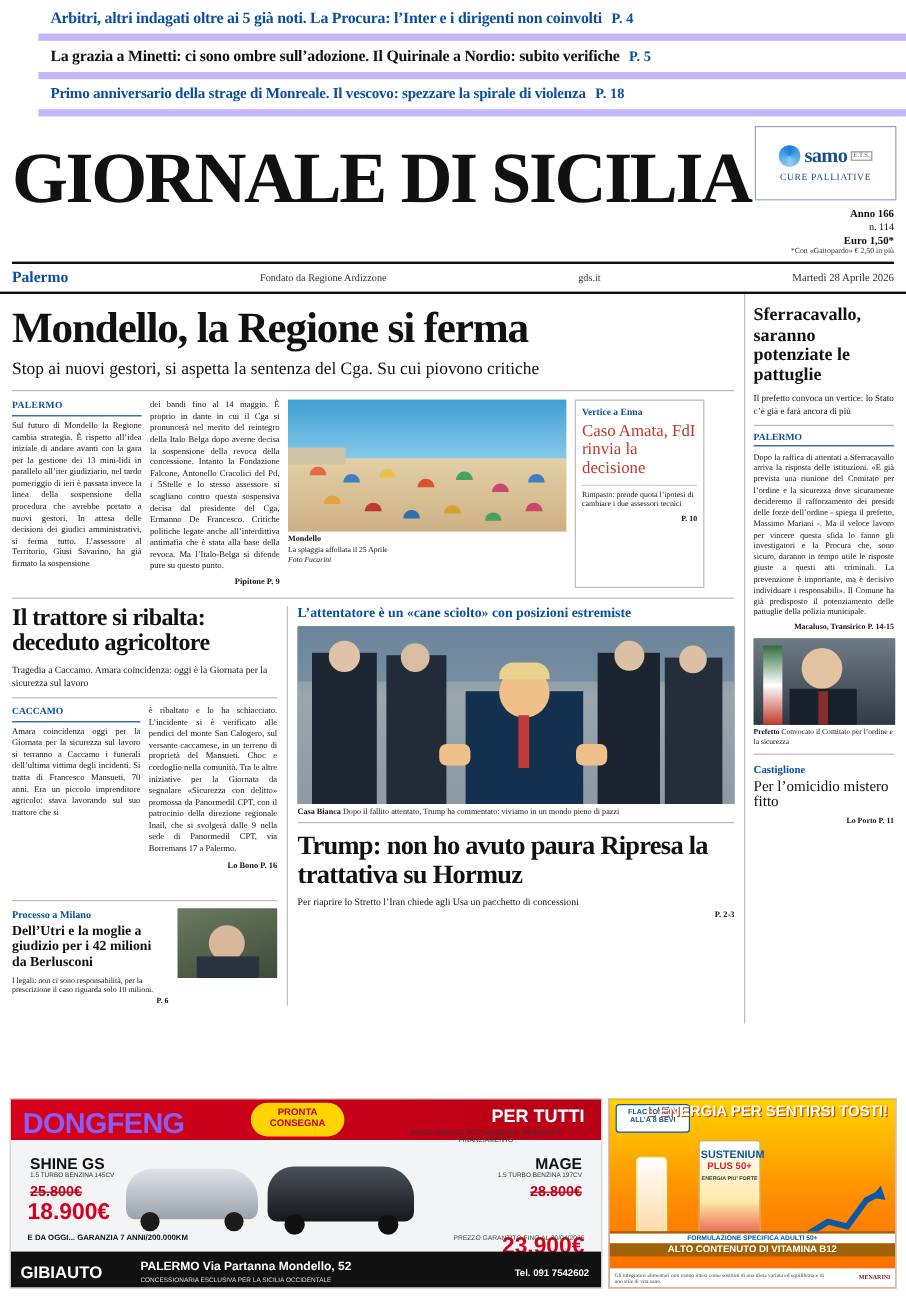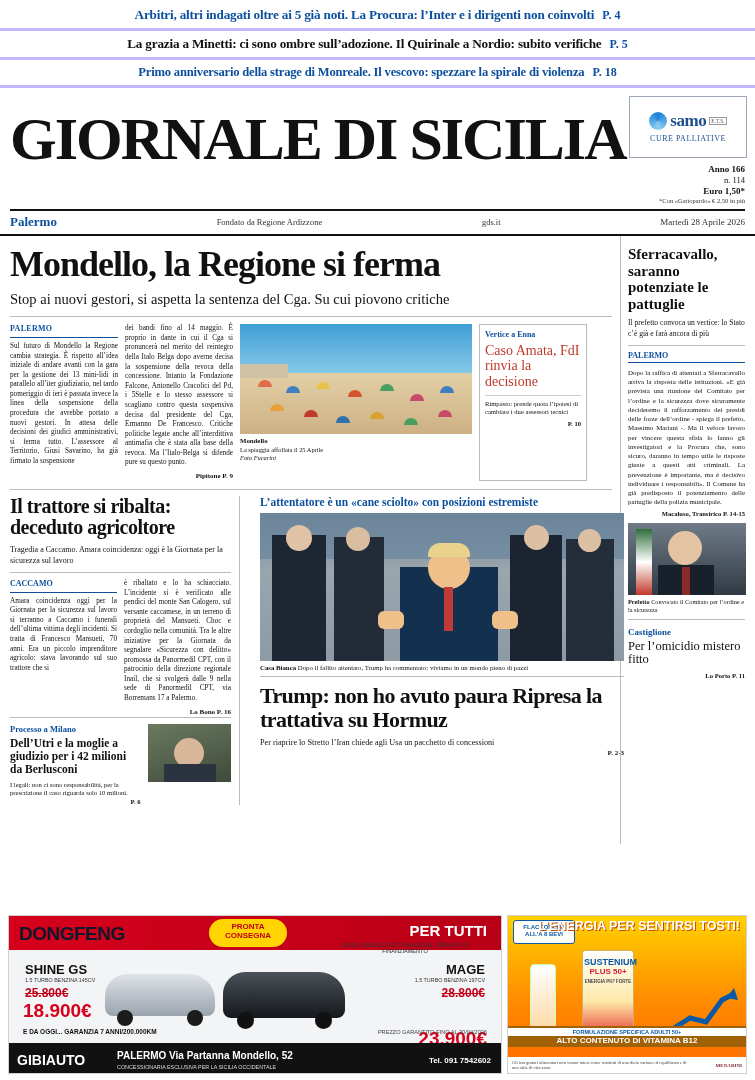--- a/index.html
+++ b/index.html
@@ -8,23 +8,24 @@
     width:755px; height:1080px;
     background:#ffffff;
     font-family:"Liberation Serif", serif;
     color:#111;
     overflow:hidden;
   }
   .page { width:755px; height:1080px; position:relative; }
 
   
   .toprow {
-    display:flex; align-items:center; justify-content:center;
+    display:flex; align-items:center; justify-content:flex-start;
     padding:5px 10px 5px 10px;
-    border-bottom:3px solid #c4b5fd;
+    border-bottom:6px solid #c4b5fd;
+    margin-left:32px;
   }
   .toprow .txt { font-weight:bold; font-size:13.2px; letter-spacing:-0.2px; }
   .toprow .pg { font-weight:bold; font-size:12px; color:#0b4f9e; white-space:nowrap; margin-left:8px; }
   .toprow.blue .txt { color:#0b4f9e; }
   .toprow.blue .pg { color:#0b4f9e; }
   .toprow.r1 { padding-top:7px; }
   .toprow.r3 .txt { color:#0b4f9e; font-size:12.6px; }
 
   
   .masthead {
@@ -113,41 +114,41 @@
   }
   .box-enna .k { color:#0b4f9e; font-weight:bold; font-size:8px; margin-bottom:4px; }
   .box-enna .t { font-size:14px; color:#c0392b; line-height:1.08; font-weight:normal; }
   .box-enna .d { font-size:6.6px; line-height:1.32; margin-top:6px; border-top:1px solid #ccc; padding-top:4px; }
   .box-enna .p { text-align:right; font-weight:bold; font-size:6.6px; margin-top:3px; }
 
   .mid-divider { border-top:1px solid #bbb; margin:8px 0 6px 0; }
 
   .two-panel { display:flex; gap:8px; }
   .panel-l { width:230px; border-right:1px solid #bbb; padding-right:8px; }
-  .panel-r { width:364px;margin-left:12px; }
+  .panel-r { width:364px; }
 
   .h2 { font-size:20px; font-weight:bold; line-height:1.05; letter-spacing:-0.5px; }
   .sub2 { font-size:8px; line-height:1.3; margin-top:7px; padding-bottom:6px; border-bottom:1px solid #bbb; }
   .cols2 { display:flex; gap:7px; margin-top:6px; }
   .cols2 .c { width:107px; font-size:7.2px; line-height:1.33; text-align:justify; }
   .cols2 .kicker {
     color:#0b4f9e; font-weight:bold; font-size:8px;
     border-bottom:1px solid #0b4f9e; padding-bottom:2px; margin-bottom:4px; display:block;
   }
 
   .ov-title { font-size:11.5px; font-weight:bold; color:#0b4f9e; margin-bottom:5px; }
   .photo2 { width:364px; height:148px; position:relative; overflow:hidden; background:#2b4a6e; }
   .cap2 { font-size:6.8px; margin-top:3px; border-bottom:1px solid #bbb; padding-bottom:5px; }
   .cap2 b { font-weight:bold; }
   .h3 { font-size:22px; font-weight:bold; line-height:1.07; margin-top:7px; letter-spacing:-0.6px; }
   .sub3 { font-size:8.2px; margin-top:7px; }
   .pg3 { text-align:right; font-size:7px; font-weight:bold; margin-top:2px; }
 
   
-  .proc { display:flex; gap:8px; margin-top:0; border-top:1px solid #bbb; padding-top:6px;justify-content:space-between; }
+  .proc { display:flex; gap:8px; margin-top:24px; border-top:1px solid #bbb; padding-top:6px;justify-content:space-between; }
   .proc .txtcol { width:136px; }
   .proc .k { color:#0b4f9e; font-weight:bold; font-size:8.5px; }
   .proc .t { font-size:11.5px; font-weight:bold; line-height:1.12; margin-top:3px; }
   .proc .d { font-size:6.6px; line-height:1.3; margin-top:5px; }
   .proc .p { text-align:right; font-size:6.6px; font-weight:bold; }
   .proc .ph { width:86px; height:58px; background:#5b6b52; position:relative; overflow:hidden; }
 
   
   .rc-h { font-size:15px; font-weight:bold; line-height:1.1; margin-top:10px; }
   .rc-sub { font-size:7.6px; line-height:1.35; margin-top:6px; padding-bottom:6px; border-bottom:1px solid #bbb; }
@@ -163,21 +164,21 @@
   .rc-k2 { color:#0b4f9e; font-weight:bold; font-size:9px; margin-top:7px; }
   .rc-t2 { font-size:12.5px; line-height:1.1; margin-top:3px; }
   .rc-p2 { text-align:right; font-size:6.6px; font-weight:bold; margin-top:5px; }
 
   
   .ads { position:absolute; left:0; bottom:0; width:755px; height:165px; padding:0 8px 6px 8px; display:flex; gap:5px; }
   .ad1 { flex:1; position:relative; background:#f3f4f6; border:1px solid #d0d0d0; overflow:hidden; }
   .ad2 { width:240px; position:relative; background:#f26c21; border:1px solid #d0d0d0; overflow:hidden; }
 
   .ad1 .redbar { position:absolute; left:0; top:0; width:100%; height:34px; background:linear-gradient(90deg,#d6001c,#b80016); }
-  .ad1 .dfbrand { position:absolute; left:10px; top:7px; color:#0f172a; font-size:19px; font-weight:bold; letter-spacing:-0.5px; font-family:"Liberation Sans",sans-serif; }
+  .ad1 .dfbrand { position:absolute; left:10px; top:7px; color:#8b5cf6; font-size:24px; font-weight:bold; letter-spacing:-0.5px; font-family:"Liberation Sans",sans-serif; }
   .ad1 .pronta {
     position:absolute; left:200px; top:3px; width:78px; height:28px; background:#ffd400;
     border-radius:14px; text-align:center; font-family:"Liberation Sans",sans-serif;
     font-size:8px; font-weight:bold; color:#c0001a; line-height:1.1; padding-top:4px;
   }
   .ad1 .pertutti { position:absolute; right:14px; top:6px; color:#fff; font-family:"Liberation Sans",sans-serif; font-weight:bold; font-size:15px; }
   .ad1 .car { position:absolute; border-radius:22px 26px 8px 8px; }
   .ad1 .mdl { position:absolute; font-family:"Liberation Sans",sans-serif; font-weight:bold; }
   .ad1 .price-old { text-decoration:line-through; color:#c0001a; font-family:"Liberation Sans",sans-serif; font-weight:bold; }
   .ad1 .price-new { color:#d6001c; font-family:"Liberation Sans",sans-serif; font-weight:bold; }

